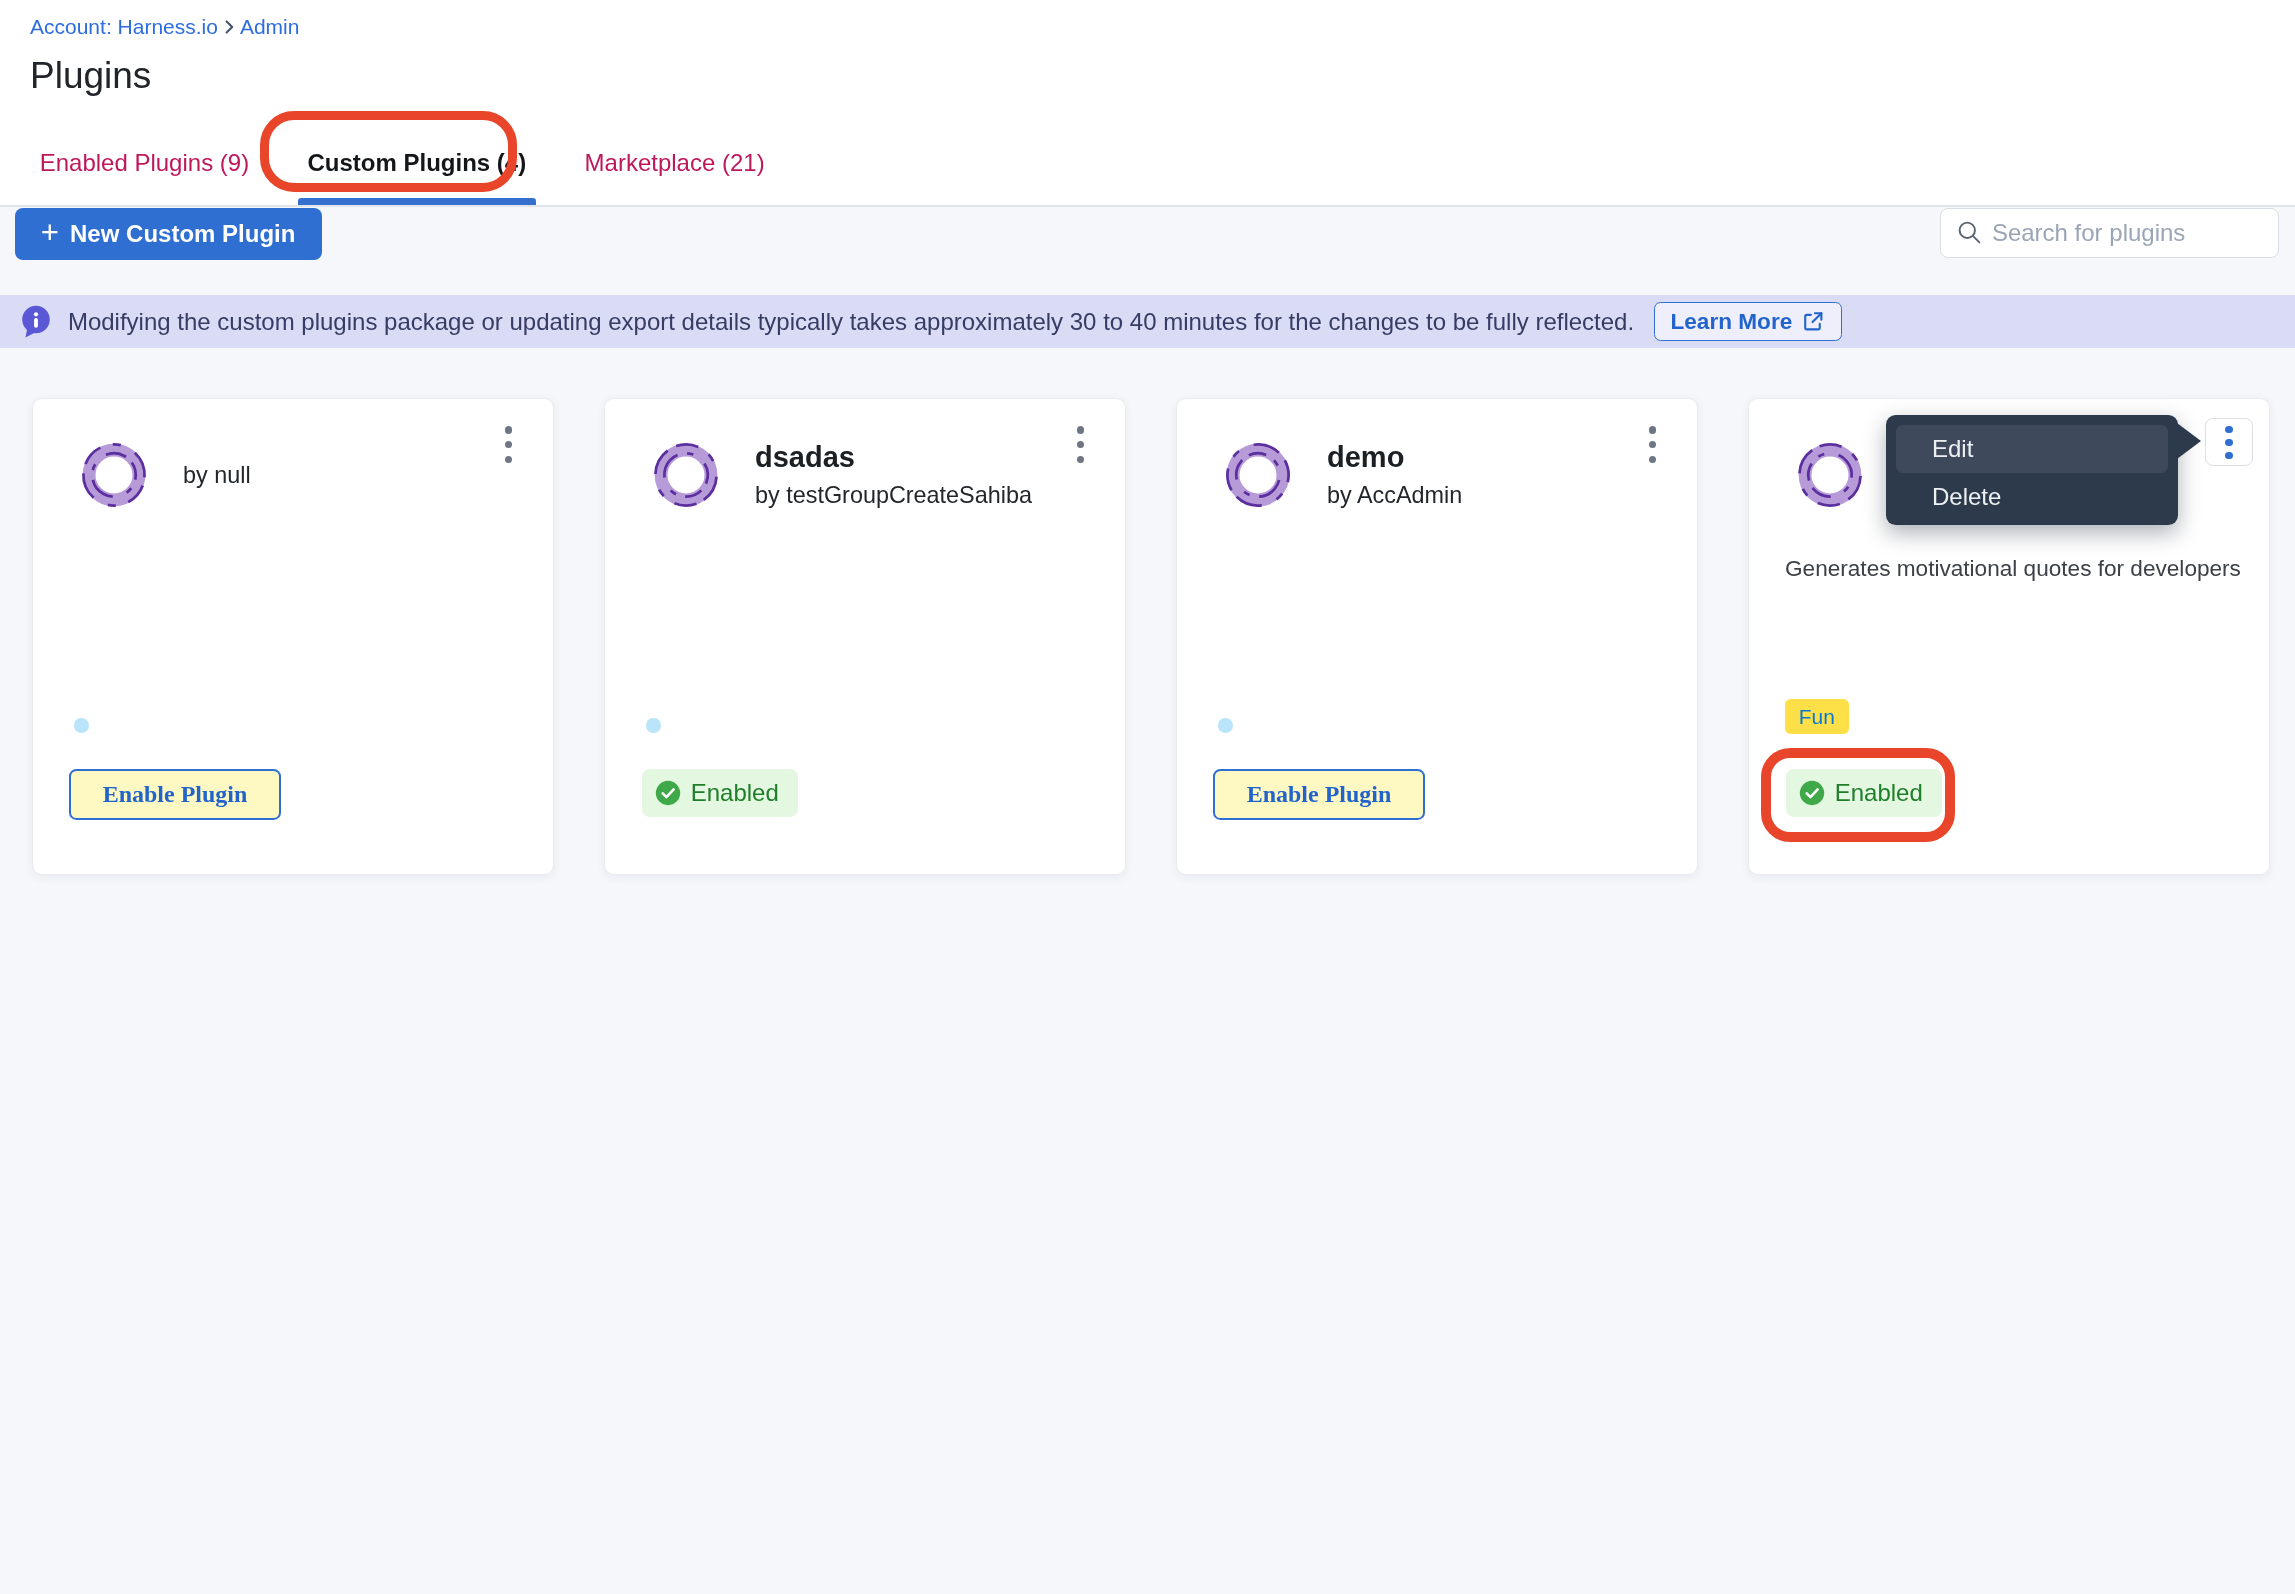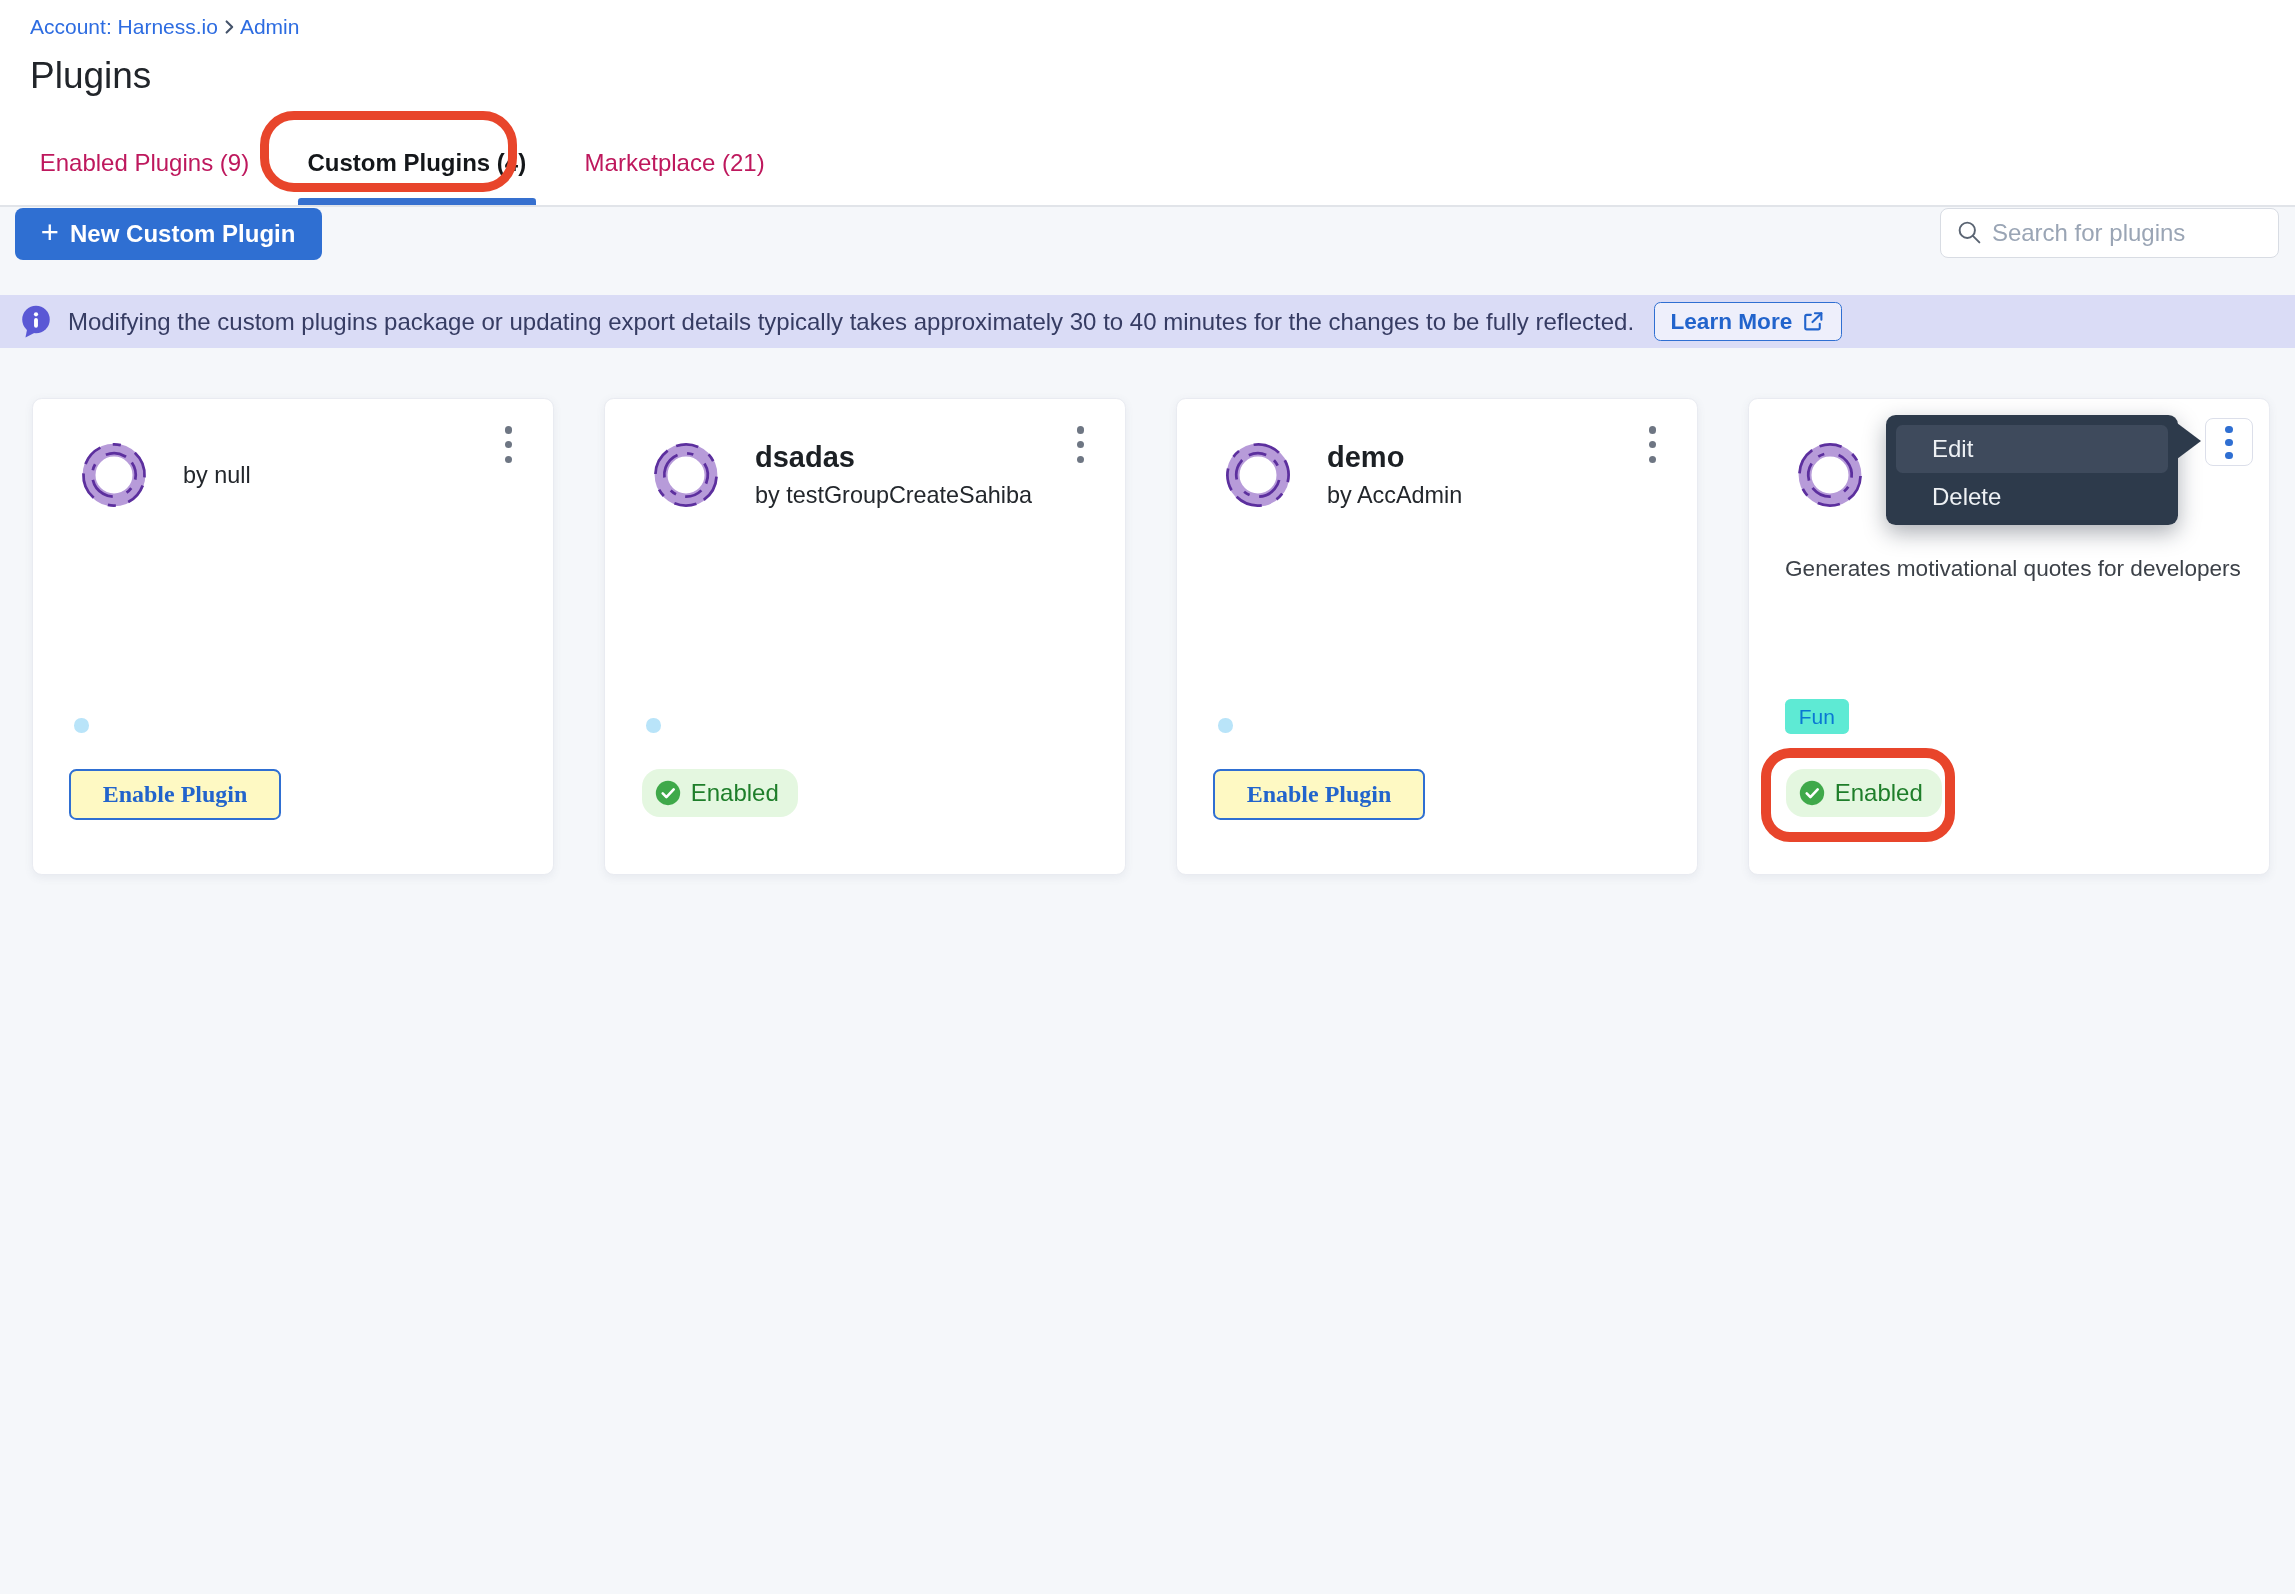--- a/index.html
+++ b/index.html
@@ -43,25 +43,25 @@
   .card { position:relative; width:522px; height:477px; background:#ffffff; border:0.8px solid #e9ebf1; border-radius:9.7px;
     box-shadow:0 2.4px 8px rgba(80,90,110,0.08); }
   .card-head { position:absolute; left:44px; top:39px; display:flex; align-items:center; gap:32px; }
   .logo { width:74px; height:74px; flex:0 0 auto; }
   .card-title { font-size:29px; font-weight:bold; color:#1c2024; margin-bottom:8px; }
   .card-author { font-size:23.4px; color:#23272c; }
   .kebab { position:absolute; right:36px; top:22.6px; display:flex; flex-direction:column; gap:7.3px; padding:4.8px; cursor:pointer; }
   .kebab i { width:7.3px; height:7.3px; border-radius:50%; background:#6e7683; }
   .card-desc { position:absolute; left:36px; top:155px; width:456px; font-size:22.6px; color:#3c4148; line-height:1.35; }
   .mini-dot { position:absolute; left:41px; top:319px; width:14.5px; height:14.5px; border-radius:50%; background:#b9e4f9; }
-  .tag { position:absolute; left:36px; top:300px; padding:5.6px 13.7px; background:#5eead4; color:#0a78d3; font-size:21px; border-radius:5.6px; }
+  .tag { position:absolute; left:36px; top:300px; padding:5.6px 13.7px; background:#fde047; color:#0a78d3; font-size:21px; border-radius:5.6px; }
 
   .btn-enable { position:absolute; left:36px; top:370px; width:212px; height:51px; background:#fef9c3; border:2.4px solid #2f6fd2; border-radius:7.3px;
     color:#2264cc; font-size:24px; font-weight:bold; font-family:Liberation Serif, serif; cursor:pointer; }
-  .badge-enabled { position:absolute; left:37px; top:370px; height:48px; padding:0 19.4px 0 13px; background:#e4f7e0; border-radius:18px;
+  .badge-enabled { position:absolute; left:37px; top:370px; height:48px; padding:0 19.4px 0 13px; background:#e4f7e0; border-radius:8px;
     display:flex; align-items:center; gap:9.7px; font-size:24px; color:#1e7e2a; }
 
   
   .menu { position:absolute; left:137px; top:16px; width:292px; height:110px; background:#2d3a4b; border-radius:9.7px; padding:10px;
     box-shadow:0 8px 22.6px rgba(20,30,45,0.35); z-index:10; }
   .menu-item { height:48px; display:flex; align-items:center; padding-left:36px; font-size:24px; color:#eef1f4; border-radius:6.5px; cursor:pointer; }
   .menu-item.hover { background:#3e4a5c; }
   .menu-arrow { position:absolute; left:428px; top:24px; width:0; height:0; border-top:18px solid transparent; border-bottom:18px solid transparent; border-left:24px solid #2d3a4b; z-index:10; }
   .kebab-active { position:absolute; left:456px; top:19.4px; width:48px; height:48px; background:#ffffff; border:1.6px solid #dcdfea; border-radius:8px;
     display:flex; flex-direction:column; align-items:center; justify-content:center; gap:5.6px; cursor:pointer; z-index:11; }

